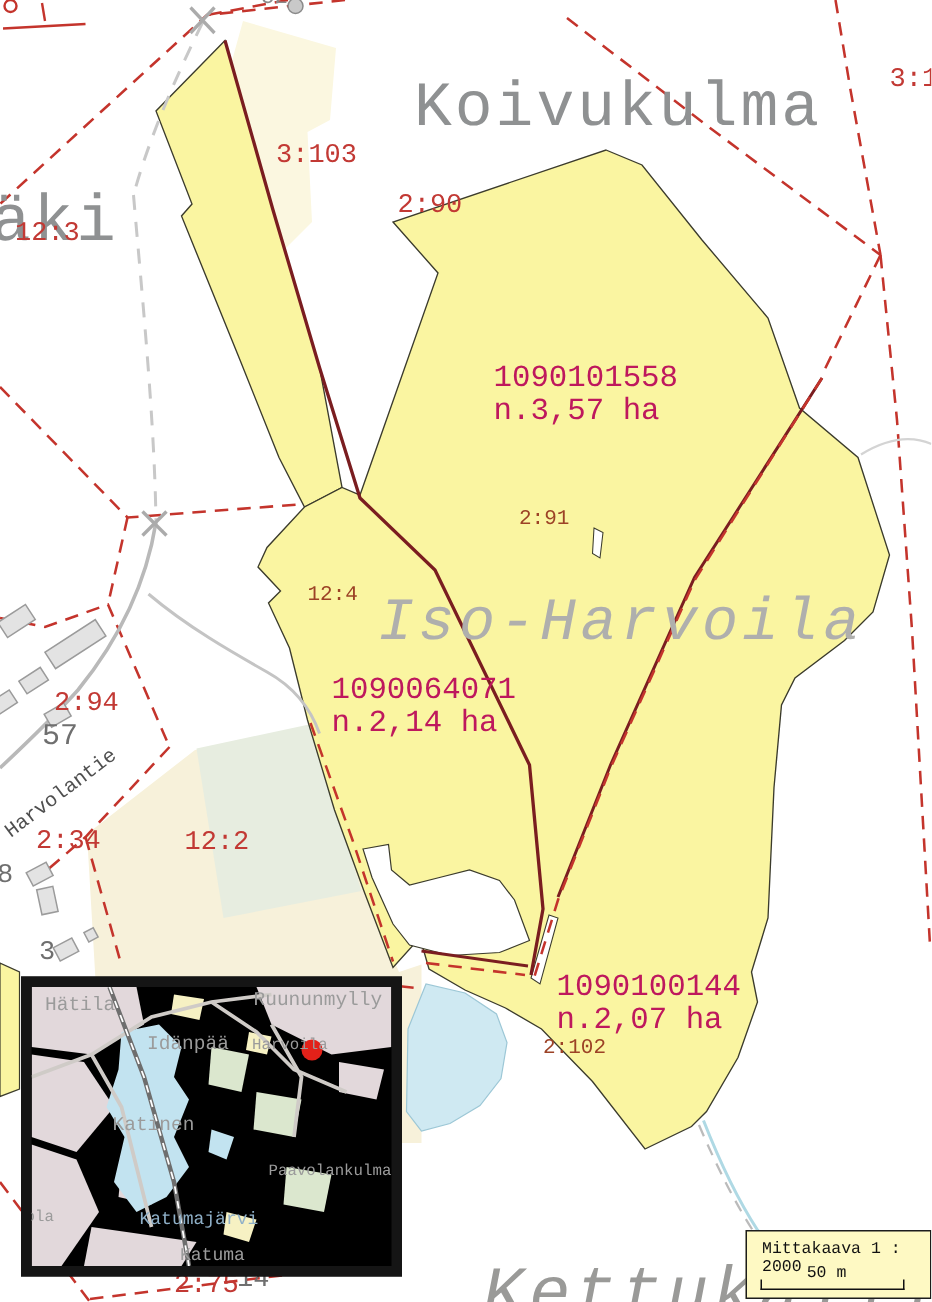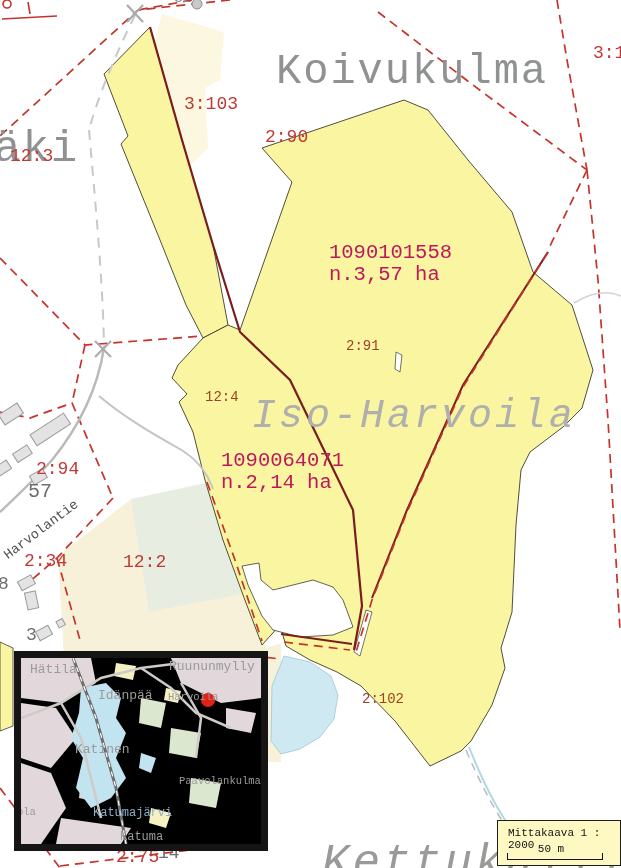--- a/index.html
+++ b/index.html
@@ -117,20 +117,24 @@
   <div class="lbl road-name" style="left:6px;top:550px;">Harvolantie</div>
 
   <div class="lbl parcel-block" style="left:329px;top:242px;">
     <div>1090101558</div>
     <div>n.3,57 ha</div>
   </div>
   <div class="lbl parcel-block" style="left:221px;top:450px;">
     <div>1090064071</div>
     <div>n.2,14 ha</div>
   </div>
+  <div class="lbl parcel-block" style="left:371px;top:648px;">
+    <div>1090100144</div>
+    <div>n.2,07 ha</div>
+  </div>
 
   <div class="lbl unit-brown" style="left:346px;top:297px;margin-top:42px;">2:91</div>
   <div class="lbl unit-brown" style="left:205px;top:390px;">12:4</div>
   <div class="lbl unit-brown" style="left:362px;top:692px;">2:102</div>
 
   <div class="lbl unit-red" style="left:184px;top:95px;">3:103</div>
   <div class="lbl unit-red" style="left:265px;top:128px;">2:90</div>
   <div class="lbl unit-red" style="left:10px;top:147px;">12:3</div>
   <div class="lbl unit-red" style="left:593px;top:44px;">3:10</div>
   <div class="lbl unit-red" style="left:36px;top:460px;">2:94</div>

